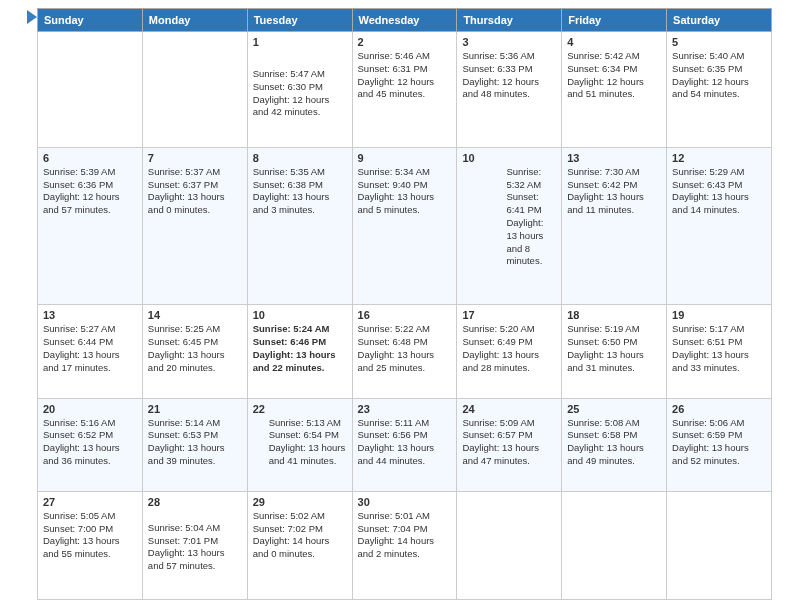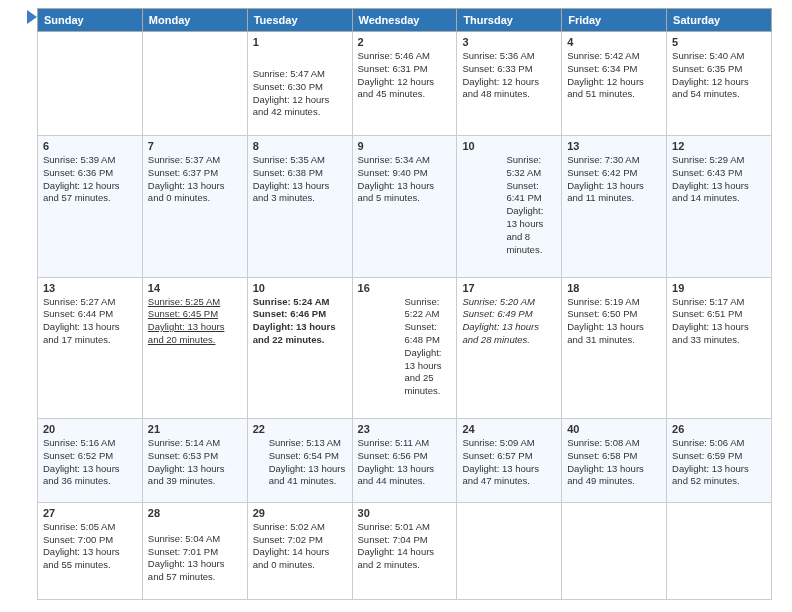--- a/index.html
+++ b/index.html
@@ -216,39 +216,39 @@
         </tr>
         <tr>
           <td>
             <span class="day-num">13</span>
             <div class="cell-text" style="white-space: pre-line;">Sunrise: 5:27 AM
 Sunset: 6:44 PM
 Daylight: 13 hours and 17 minutes.</div>
           </td>
           <td>
             <span class="day-num">14</span>
-            <div class="cell-text" style="white-space: pre-line; text-decoration: underline;">Sunrise: 5:25 AM
+            <div class="cell-text" style="white-space: pre-line;">Sunrise: 5:25 AM
 Sunset: 6:45 PM
 Daylight: 13 hours and 20 minutes.</div>
           </td>
           <td>
             <span class="day-num">10</span>
             <div class="cell-text" style="white-space: pre-line; font-weight: bold;">Sunrise: 5:24 AM
 Sunset: 6:46 PM
 Daylight: 13 hours and 22 minutes.</div>
           </td>
           <td>
             <span class="day-num">16</span>
-            <div class="cell-text" style="white-space: pre-line; margin-left: 47px;">Sunrise: 5:22 AM
+            <div class="cell-text" style="white-space: pre-line;">Sunrise: 5:22 AM
 Sunset: 6:48 PM
 Daylight: 13 hours and 25 minutes.</div>
           </td>
           <td>
             <span class="day-num">17</span>
-            <div class="cell-text" style="white-space: pre-line; font-style: italic;">Sunrise: 5:20 AM
+            <div class="cell-text" style="white-space: pre-line;">Sunrise: 5:20 AM
 Sunset: 6:49 PM
 Daylight: 13 hours and 28 minutes.</div>
           </td>
           <td>
             <span class="day-num">18</span>
             <div class="cell-text" style="white-space: pre-line;">Sunrise: 5:19 AM
 Sunset: 6:50 PM
 Daylight: 13 hours and 31 minutes.</div>
           </td>
           <td>
@@ -283,21 +283,21 @@
 Sunset: 6:56 PM
 Daylight: 13 hours and 44 minutes.</div>
           </td>
           <td>
             <span class="day-num">24</span>
             <div class="cell-text" style="white-space: pre-line;">Sunrise: 5:09 AM
 Sunset: 6:57 PM
 Daylight: 13 hours and 47 minutes.</div>
           </td>
           <td>
-            <span class="day-num">40</span>
+            <span class="day-num">25</span>
             <div class="cell-text" style="white-space: pre-line;">Sunrise: 5:08 AM
 Sunset: 6:58 PM
 Daylight: 13 hours and 49 minutes.</div>
           </td>
           <td>
             <span class="day-num">26</span>
             <div class="cell-text" style="white-space: pre-line;">Sunrise: 5:06 AM
 Sunset: 6:59 PM
 Daylight: 13 hours and 52 minutes.</div>
           </td>

